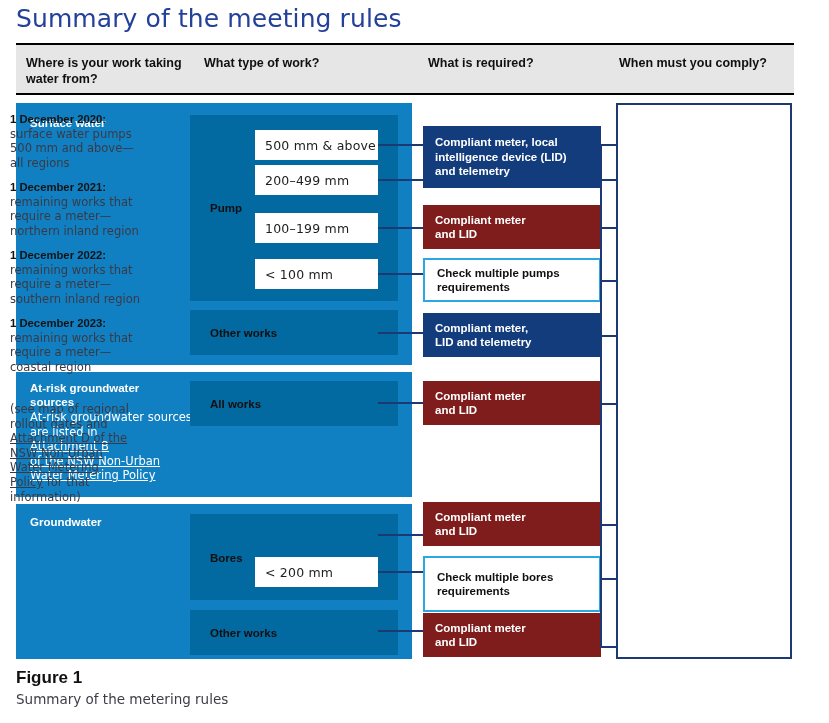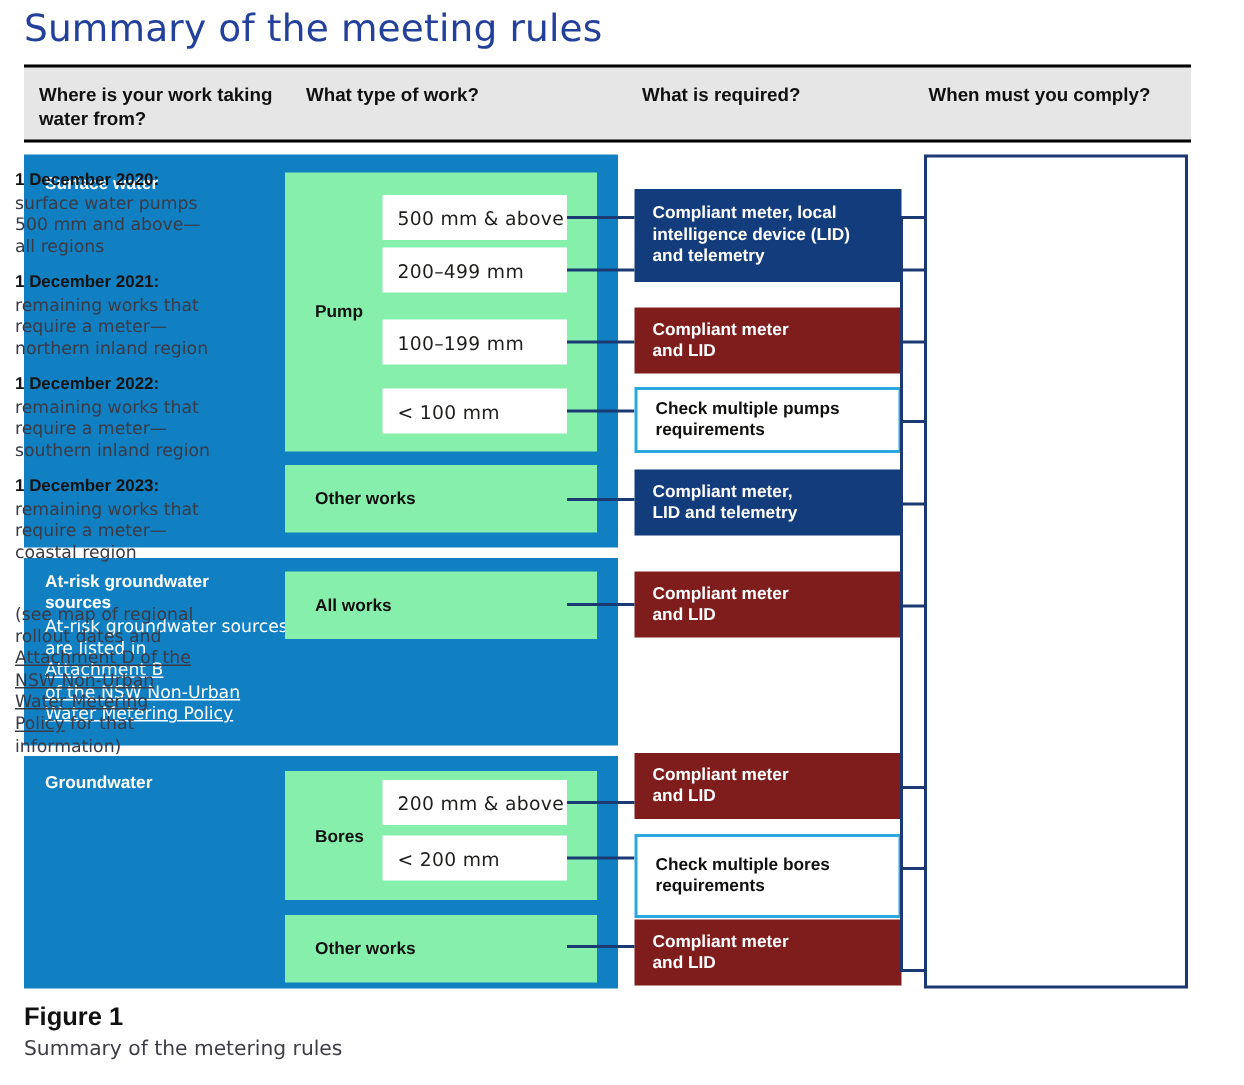--- a/index.html
+++ b/index.html
@@ -78,21 +78,21 @@
   }
   .panel-body .lnk {
     text-decoration: underline;
     color: #ffffff;
     display: block;
   }
 
   
   .workgroup {
     position: absolute;
-    background: #86efac;
+    background: #0369a1;
   }
   .workgroup-label {
     position: absolute;
     left: 20px;
     font-size: 11.5px;
     font-weight: bold;
     color: #10100f;
     font-family: "Liberation Sans", sans-serif;
     line-height: 14px;
   }
@@ -230,21 +230,20 @@
     <div class="workgroup-label" style="top:16px;">All works</div>
   </div>
 
   <div class="panel" style="left:16px; top:504px; width:396px; height:155px;">
     <div class="panel-label" style="top:11px;">Groundwater</div>
   </div>
 
   <div class="workgroup" style="left:190px; top:514px; width:208px; height:86px;">
     <div class="workgroup-label" style="top:37px;">Bores</div>
   </div>
-  <div class="chip" style="left:255px; top:520px; width:123px; height:30px;">200 mm &amp; above</div>
   <div class="chip" style="left:255px; top:557px; width:123px; height:30px;">&lt; 200 mm</div>
 
   <div class="workgroup" style="left:190px; top:610px; width:208px; height:45px;">
     <div class="workgroup-label" style="top:16px;">Other works</div>
   </div>
 
   <div class="hline" style="left:378px; top:144px; width:45px;"></div>
   <div class="hline" style="left:378px; top:179px; width:45px;"></div>
   <div class="hline" style="left:378px; top:227px; width:45px;"></div>
   <div class="hline" style="left:378px; top:273px; width:45px;"></div>

